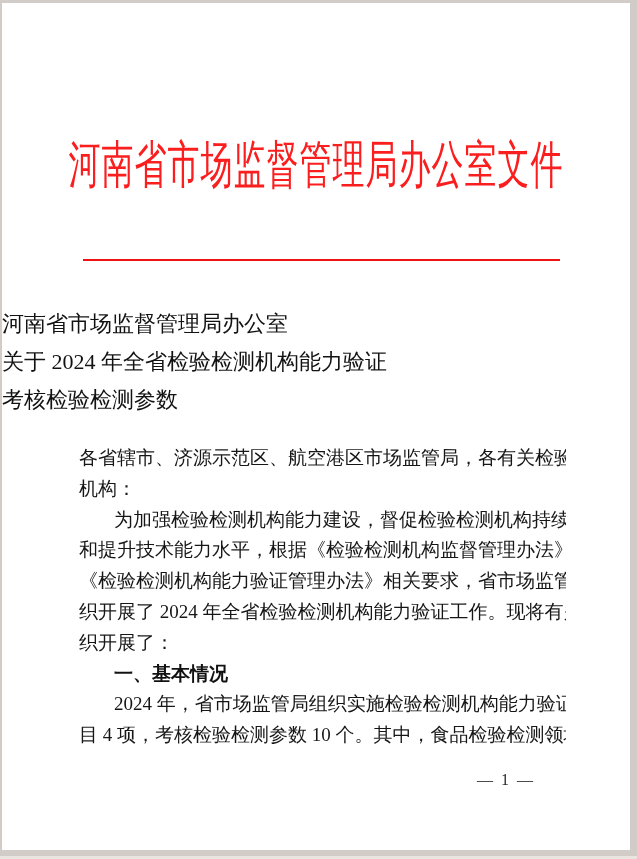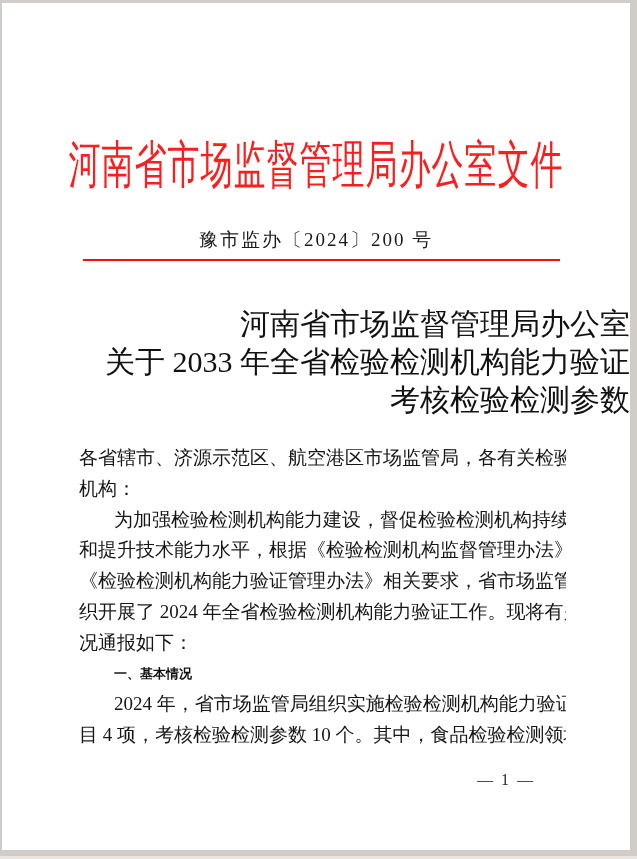--- a/index.html
+++ b/index.html
@@ -50,23 +50,23 @@
   }
   .red-rule {
     position: absolute;
     top: 256px; left: 81px;
     width: 477px; height: 2px;
     background: #f01212;
   }
   .doc-title {
     position: absolute;
     top: 302px; left: 0; right: 0;
-    text-align: right;
+    text-align: left;
     color: #121212;
-    font-size: 30px;
+    font-size: 22px;
     line-height: 38px;
     font-weight: 500;
   }
   .doc-title .title-line { white-space: nowrap; }
   .body-text {
     position: absolute;
     top: 440px; left: 77px;
     width: 487px;
     font-size: 19px;
     line-height: 30.8px;
@@ -80,58 +80,57 @@
     overflow: hidden;
   }
   .line.short {
     text-align: center;
     text-align-last: left;
   }
   .line.indent { padding-left: 35px; }
   .line.heading {
     font-family: "Liberation Sans", "DejaVu Sans", sans-serif;
     font-weight: bold;
-    font-size: 13px;
+    font-size: 19px;
     color: #111111;
   }
   .page-number {
     position: absolute;
     top: 768px; right: 95px;
     font-size: 16px;
     letter-spacing: 2px;
     color: #2a2a2a;
     white-space: nowrap;
   }
 </style>
 </head>
 <body>
 
 <div class="canvas">
   <div class="page">
 
     <div class="red-header">河南省市场监督管理局办公室文件</div>
 
-    <div class="doc-number">豫市监办〔2024〕200 号</div>
 
     <div class="red-rule"></div>
 
     <div class="doc-title">
       <div class="title-line">河南省市场监督管理局办公室</div>
-      <div class="title-line">关于 2033 年全省检验检测机构能力验证</div>
+      <div class="title-line">关于 2024 年全省检验检测机构能力验证</div>
       <div class="title-line">考核检验检测参数</div>
     </div>
 
     <div class="body-text">
       <span class="line">各省辖市、济源示范区、航空港区市场监管局，各有关检验检测</span>
       <span class="line short">机构：</span>
       <span class="line indent">为加强检验检测机构能力建设，督促检验检测机构持续保持</span>
       <span class="line">和提升技术能力水平，根据《检验检测机构监督管理办法》以及</span>
       <span class="line">《检验检测机构能力验证管理办法》相关要求，省市场监管局组</span>
       <span class="line">织开展了 2024 年全省检验检测机构能力验证工作。现将有关情</span>
-      <span class="line short">况通报如下：</span>
+      <span class="line short">织开展了：</span>
       <span class="line short indent heading">一、基本情况</span>
       <span class="line indent">2024 年，省市场监管局组织实施检验检测机构能力验证项</span>
       <span class="line">目 4 项，考核检验检测参数 10 个。其中，食品检验检测领域能</span>
     </div>
 
     <div class="page-number">— 1 —</div>
 
   </div>
   <div class="edge-strip"></div>
 </div>

